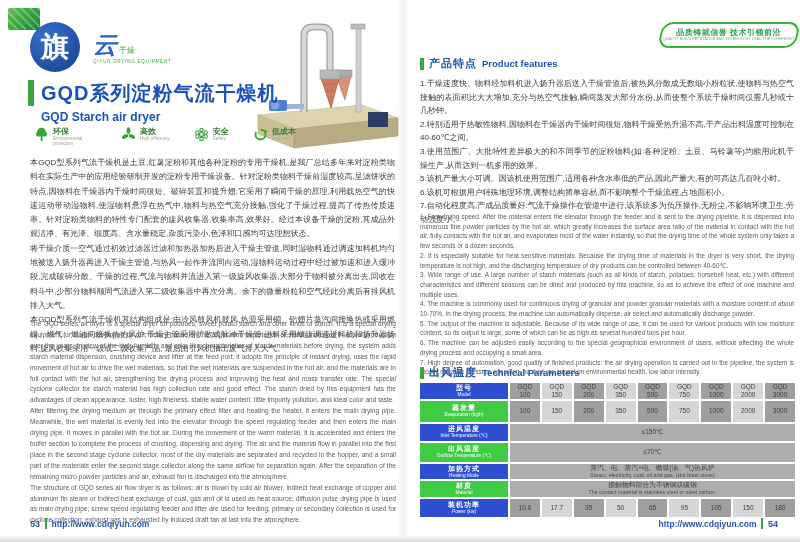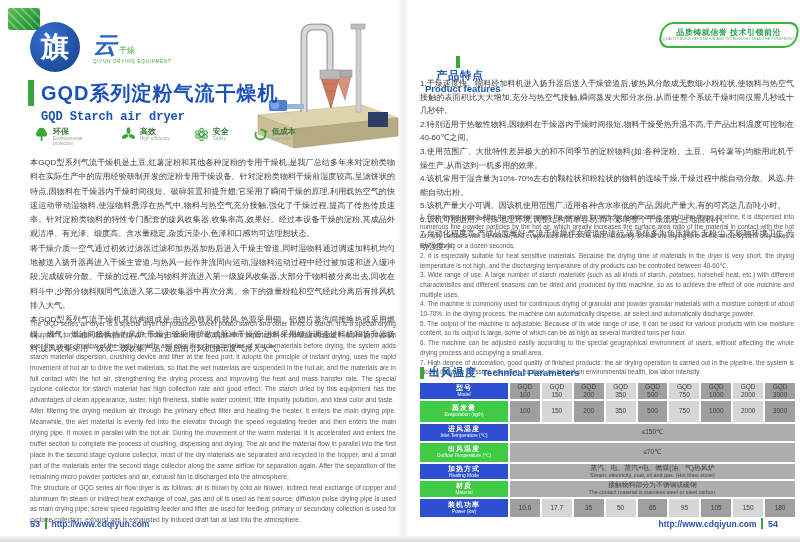--- a/index.html
+++ b/index.html
@@ -28,21 +28,21 @@
   .logo-yun{font-size:24px;font-style:italic;font-weight:bold;color:#2a63c0;line-height:22px;
     font-family:"Liberation Serif","DejaVu Serif",serif;}
   .logo-dry{font-size:8px;color:#3aa63a;margin-left:2px;}
   .logo-tagline{font-size:4.5px;color:#3aa63a;letter-spacing:.8px;margin-top:2px;}
 
   
   .title-block{left:28px;top:80px;width:340px;}
   .title-row{display:flex;}
   .title-bar{width:6px;height:26px;background:#3aa63a;margin-right:7px;}
   .title-zh{font-size:20px;font-weight:bold;color:#1a52b8;letter-spacing:1px;}
-  .title-en{font-size:12px;font-weight:bold;color:#1a52b8;margin:3px 0 0 13px;font-family:Liberation Mono, monospace;}
+  .title-en{font-size:12px;font-weight:bold;color:#1a52b8;margin:3px 0 0 13px;}
 
   
   .icon-row{left:34px;top:127px;display:flex;gap:24px;}
   .vi-item{display:flex;align-items:flex-start;gap:4px;}
   .vi-text{display:flex;flex-direction:column;}
   .vi-zh{font-size:8px;font-weight:bold;color:#3c7a3c;line-height:9px;}
   .vi-en{font-size:4.6px;color:#9aa79a;line-height:5.4px;max-width:44px;}
 
   
   .intro-zh{left:30px;top:156px;width:365px;font-size:8px;line-height:14.3px;
@@ -57,21 +57,21 @@
     border-radius:11px;transform:skewX(-12deg);display:flex;flex-direction:column;
     align-items:center;justify-content:center;background:#fff;}
   .qb-inner{transform:skewX(12deg);text-align:center;}
   .qb-zh{font-size:8px;font-weight:bold;color:#2e9e4f;line-height:9px;letter-spacing:.5px;}
   .qb-en{font-size:3.4px;color:#67a06f;line-height:4.5px;letter-spacing:.2px;}
 
   .sec-header{display:flex;align-items:center;}
   .sec-bar{width:4px;height:12px;background:#3aa63a;margin-right:5px;}
   .sec-zh{font-size:11px;font-weight:bold;color:#1c55ae;letter-spacing:1px;}
   .sec-en{font-size:9.5px;font-weight:bold;color:#1c55ae;margin-left:5px;}
-  .feat-header{left:420px;top:56px;flex-direction:column;}
+  .feat-header{left:420px;top:56px;}
   .tech-header{left:420px;top:365px;}
 
   .feat-zh{left:420px;top:77px;width:374px;font-size:8px;line-height:13.6px;
     color:#3d3d3d;text-align:justify;}
   .feat-zh p{margin:0;}
   .feat-en{left:420px;top:212px;width:374px;font-size:6.4px;line-height:9.7px;
     color:#5c5c5c;text-align:justify;}
   .feat-en p{margin:0;}
 
   
@@ -236,21 +236,20 @@
   <div class="abs sec-header feat-header">
     <div class="sec-bar"></div>
     <div class="sec-zh">产品特点</div>
     <div class="sec-en">Product features</div>
   </div>
 
   <div class="abs feat-zh" id="featZh">
       <p>1.干燥速度快。物料经加料机进入扬升器后送入干燥管道后,被热风分散成无数细小粉粒状,使物料与热空气接触的表面积比大大增加,充分与热空气接触,瞬间蒸发大部分水份,从而使整个系统干燥时间仅需几秒或十几秒钟。</p>
       <p>2.特别适用于热敏性物料,因物料在干燥器内干燥时间很短,物料干燥受热升温不高,干产品出料温度可控制在40-60℃之间。</p>
       <p>3.使用范围广、大批特性差异极大的和不同季节的淀粉物料(如:各种淀粉、土豆、马铃薯等)均能用此机干燥生产,从而达到一机多用的效果。</p>
-      <p>4.该机常用于湿含量为10%-70%左右的颗粒状和粉粒状的物料的连续干燥,干燥过程中能自动分散、风选,并能自动出粉。</p>
       <p>5.该机产量大小可调。因该机使用范围广,适用各种含水率低的产品,因此产量大,有的可高达几百吨小时。</p>
       <p>6.该机可根据用户特殊地理环境,调整结构简单容易,而不影响整个干燥流程,占地面积小。</p>
       <p>7.自动化程度高,产成品质量好:气流干燥操作在管道中进行,该系统多为负压操作,无粉尘,不影响环境卫生,劳动强度小。</p>
     </div>
   <div class="abs feat-en" id="featEn">
       <p>1. Fast drying speed. After the material enters the elevator through the feeder and is sent to the drying pipeline, it is dispersed into numerous fine powder particles by the hot air, which greatly increases the surface area ratio of the material in contact with the hot air, fully contacts with the hot air, and evaporates most of the water instantly, so that the drying time of the whole system only takes a few seconds or a dozen seconds.</p>
       <p>2. It is especially suitable for heat sensitive materials. Because the drying time of materials in the dryer is very short, the drying temperature is not high, and the discharging temperature of dry products can be controlled between 40-60℃.</p>
       <p>3. Wide range of use. A large number of starch materials (such as all kinds of starch, potatoes, horsebell heat, etc.) with different characteristics and different seasons can be dried and produced by this machine, so as to achieve the effect of one machine and multiple uses.</p>
       <p>4. The machine is commonly used for continuous drying of granular and powder granular materials with a moisture content of about 10-70%. In the drying process, the machine can automatically disperse, air select and automatically discharge powder.</p>
       <p>5. The output of the machine is adjustable. Because of its wide range of use, it can be used for various products with low moisture content, so its output is large, some of which can be as high as several hundred tons per hour.</p>

